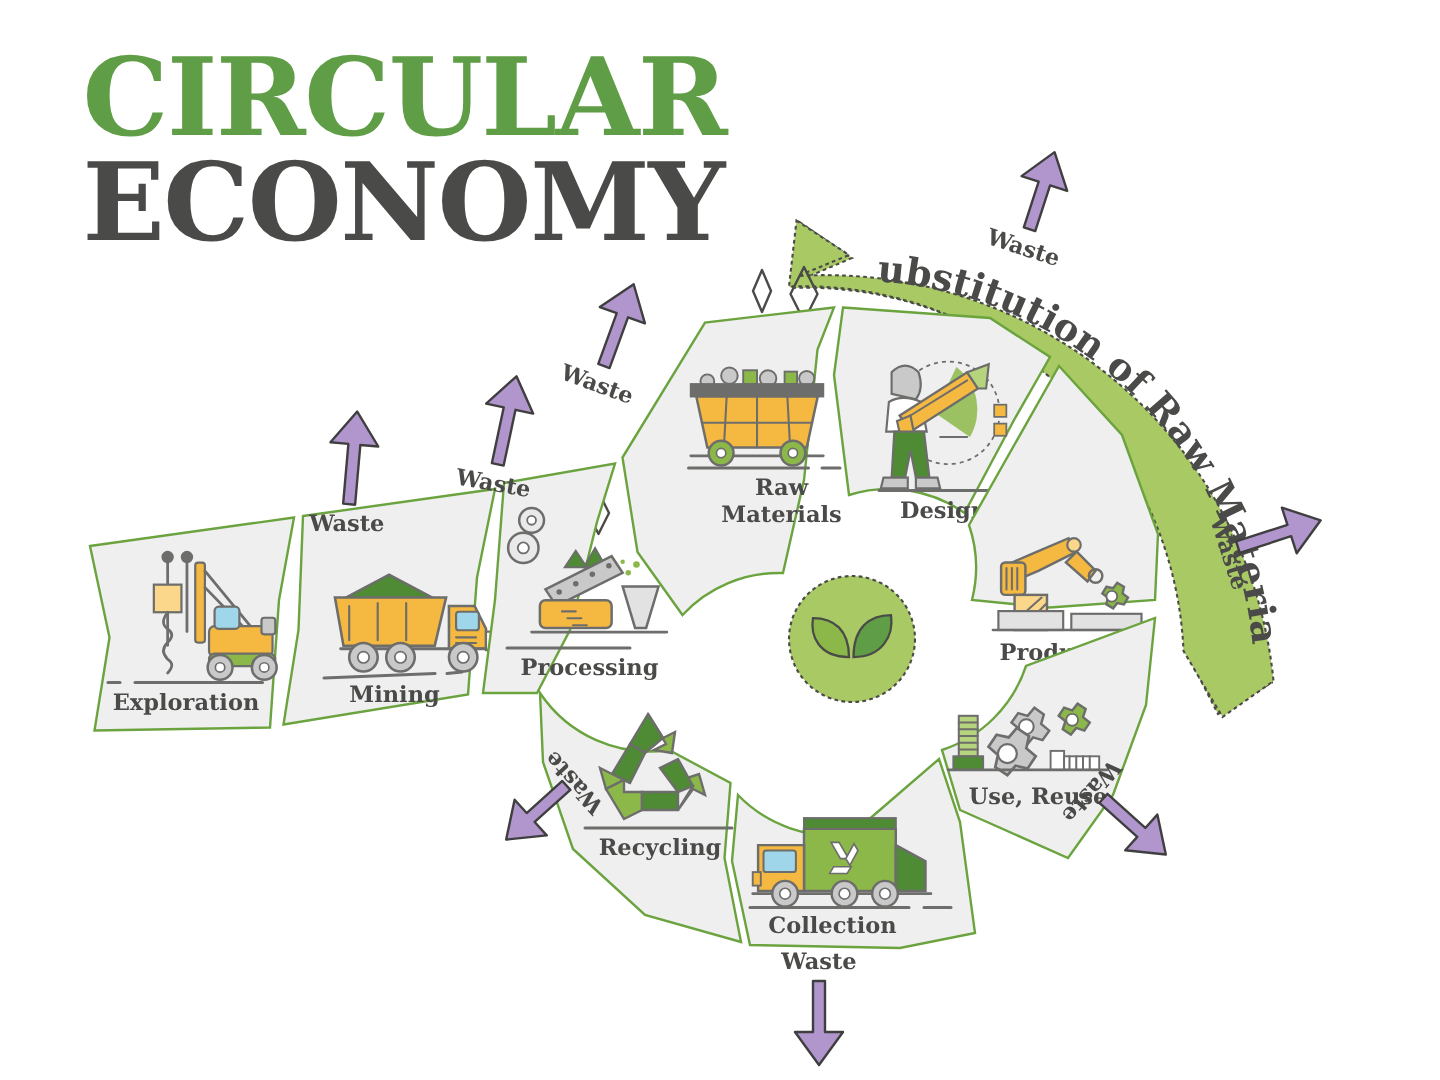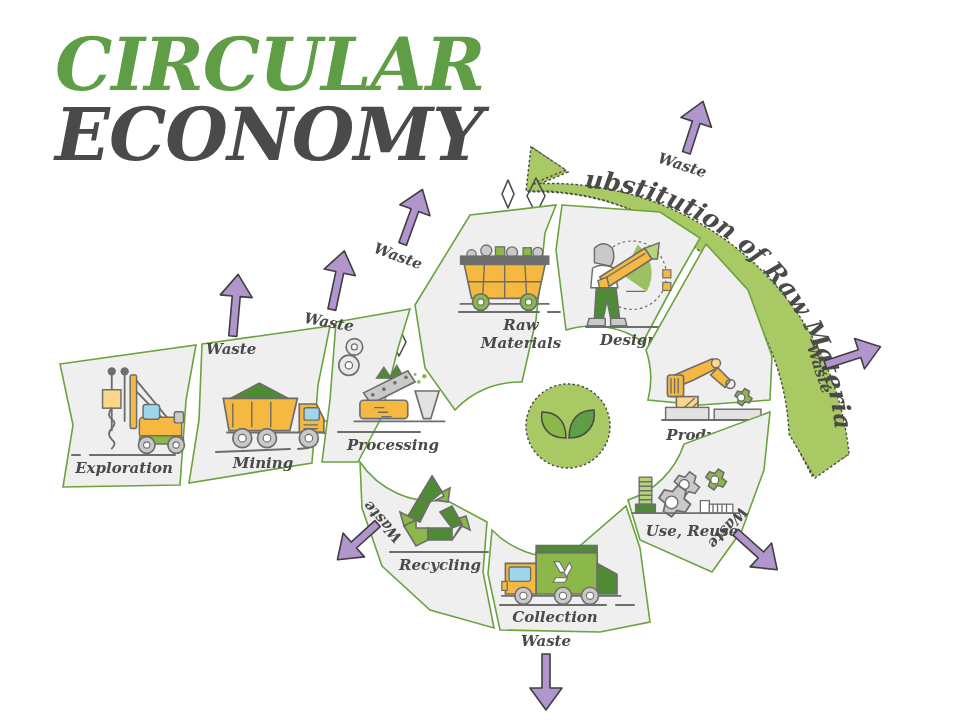--- a/index.html
+++ b/index.html
@@ -3,21 +3,21 @@
 <meta charset="utf-8">
 <style>
   html,body{margin:0;padding:0;}
   body{
     width:960px;height:720px;
     background:#ffffff;
     font-family:"Liberation Serif", serif;
     overflow:hidden;
     position:relative;
   }
-  #stage{position:absolute;left:0;top:0;width:960px;height:720px;font-style:italic;}
+  #stage{position:absolute;left:0;top:0;width:960px;height:720px;}
   svg#diagram{position:absolute;left:0;top:0;width:960px;height:720px;}
 
   .title-word{
     font-family:"DejaVu Serif", serif;
     font-weight:bold;
     letter-spacing:-1px;
   }
   .seg-label{
     font-family:"DejaVu Serif", serif;
     font-weight:bold;

